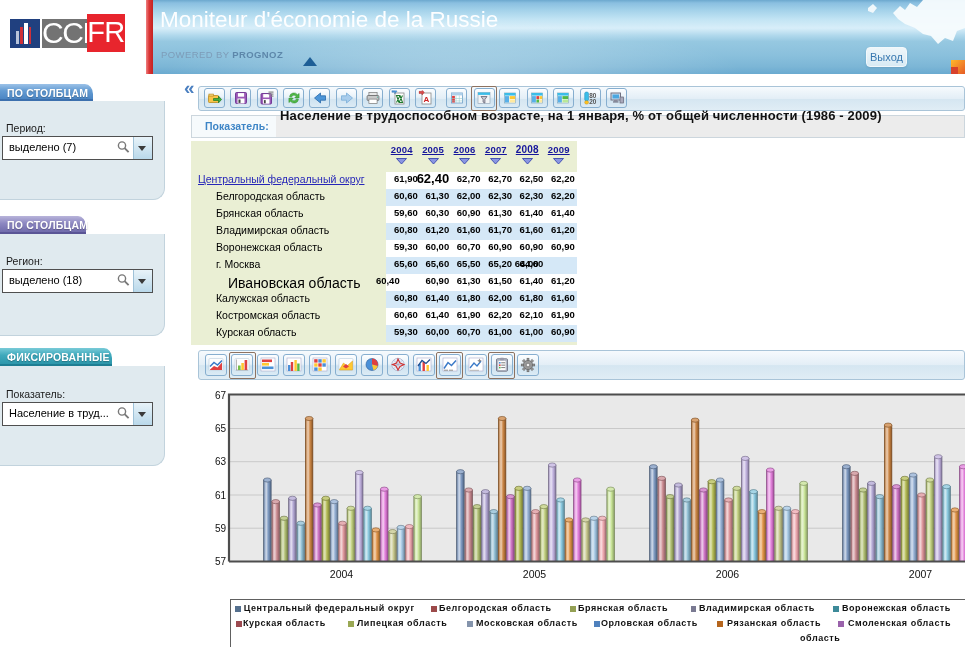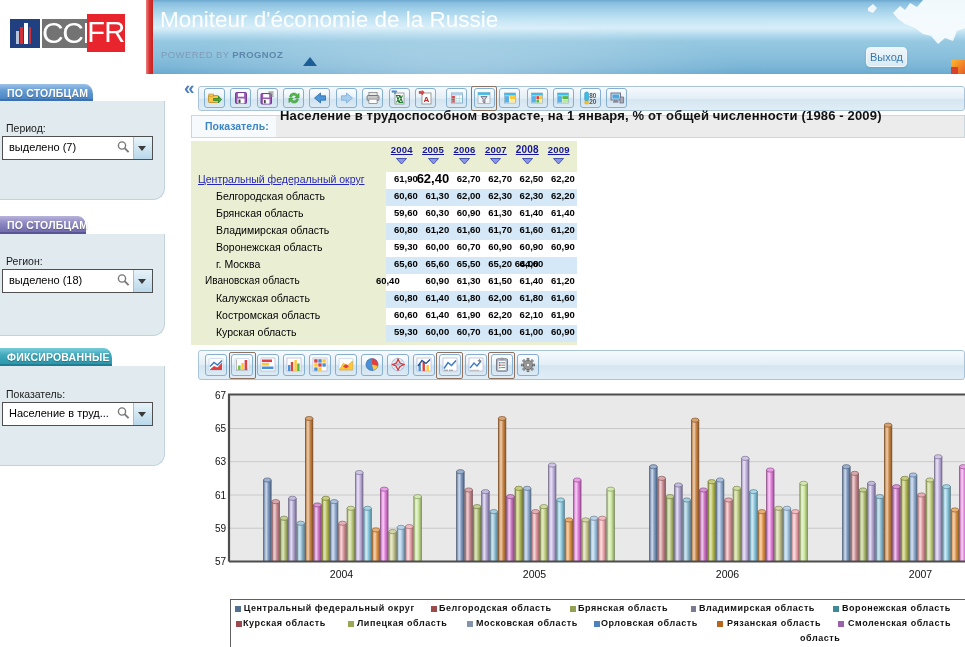--- a/index.html
+++ b/index.html
@@ -386,21 +386,21 @@
 <div style="position:absolute;left:543.4px;top:241px;width:60px;margin-left:-60px;text-align:right;line-height:11px;font-size:9.5px;font-weight:bold;color:#000">60,90</div>
 <div style="position:absolute;left:574.8px;top:241px;width:60px;margin-left:-60px;text-align:right;line-height:11px;font-size:9.5px;font-weight:bold;color:#000">60,90</div>
 <div style="position:absolute;left:386px;top:257px;width:191px;height:17px;background:#d5e8f7"></div>
 <div style="position:absolute;left:216px;top:258px;font-size:10.5px;color:#000;white-space:nowrap">г. Москва</div>
 <div style="position:absolute;left:417.8px;top:258px;width:60px;margin-left:-60px;text-align:right;line-height:11px;font-size:9.5px;font-weight:bold;color:#000">65,60</div>
 <div style="position:absolute;left:449.2px;top:258px;width:60px;margin-left:-60px;text-align:right;line-height:11px;font-size:9.5px;font-weight:bold;color:#000">65,60</div>
 <div style="position:absolute;left:480.6px;top:258px;width:60px;margin-left:-60px;text-align:right;line-height:11px;font-size:9.5px;font-weight:bold;color:#000">65,50</div>
 <div style="position:absolute;left:512.0px;top:258px;width:60px;margin-left:-60px;text-align:right;line-height:11px;font-size:9.5px;font-weight:bold;color:#000">65,20</div>
 <div style="position:absolute;left:543.4px;top:258px;width:60px;margin-left:-60px;text-align:right;line-height:11px;font-size:9.5px;font-weight:bold;color:#000">64,60</div>
 <div style="position:absolute;left:574.8px;top:258px;width:60px;margin-left:-60px;line-height:11px;font-size:9.5px;font-weight:bold;color:#000">64,00</div>
-<div style="position:absolute;left:205px;top:275px;font-size:10px;color:#000;white-space:nowrap">Ивановская область</div>
+<div style="position:absolute;left:228px;top:275px;font-size:14px;color:#000;white-space:nowrap">Ивановская область</div>
 <div style="position:absolute;left:417.8px;top:275px;width:60px;margin-left:-60px;text-align:center;line-height:11px;font-size:9.5px;font-weight:bold;color:#000">60,40</div>
 <div style="position:absolute;left:449.2px;top:275px;width:60px;margin-left:-60px;text-align:right;line-height:11px;font-size:9.5px;font-weight:bold;color:#000">60,90</div>
 <div style="position:absolute;left:480.6px;top:275px;width:60px;margin-left:-60px;text-align:right;line-height:11px;font-size:9.5px;font-weight:bold;color:#000">61,30</div>
 <div style="position:absolute;left:512.0px;top:275px;width:60px;margin-left:-60px;text-align:right;line-height:11px;font-size:9.5px;font-weight:bold;color:#000">61,50</div>
 <div style="position:absolute;left:543.4px;top:275px;width:60px;margin-left:-60px;text-align:right;line-height:11px;font-size:9.5px;font-weight:bold;color:#000">61,40</div>
 <div style="position:absolute;left:574.8px;top:275px;width:60px;margin-left:-60px;text-align:right;line-height:11px;font-size:9.5px;font-weight:bold;color:#000">61,20</div>
 <div style="position:absolute;left:386px;top:291px;width:191px;height:17px;background:#d5e8f7"></div>
 <div style="position:absolute;left:216px;top:292px;font-size:10.5px;color:#000;white-space:nowrap">Калужская область</div>
 <div style="position:absolute;left:417.8px;top:292px;width:60px;margin-left:-60px;text-align:right;line-height:11px;font-size:9.5px;font-weight:bold;color:#000">60,80</div>
 <div style="position:absolute;left:449.2px;top:292px;width:60px;margin-left:-60px;text-align:right;line-height:11px;font-size:9.5px;font-weight:bold;color:#000">61,40</div>

